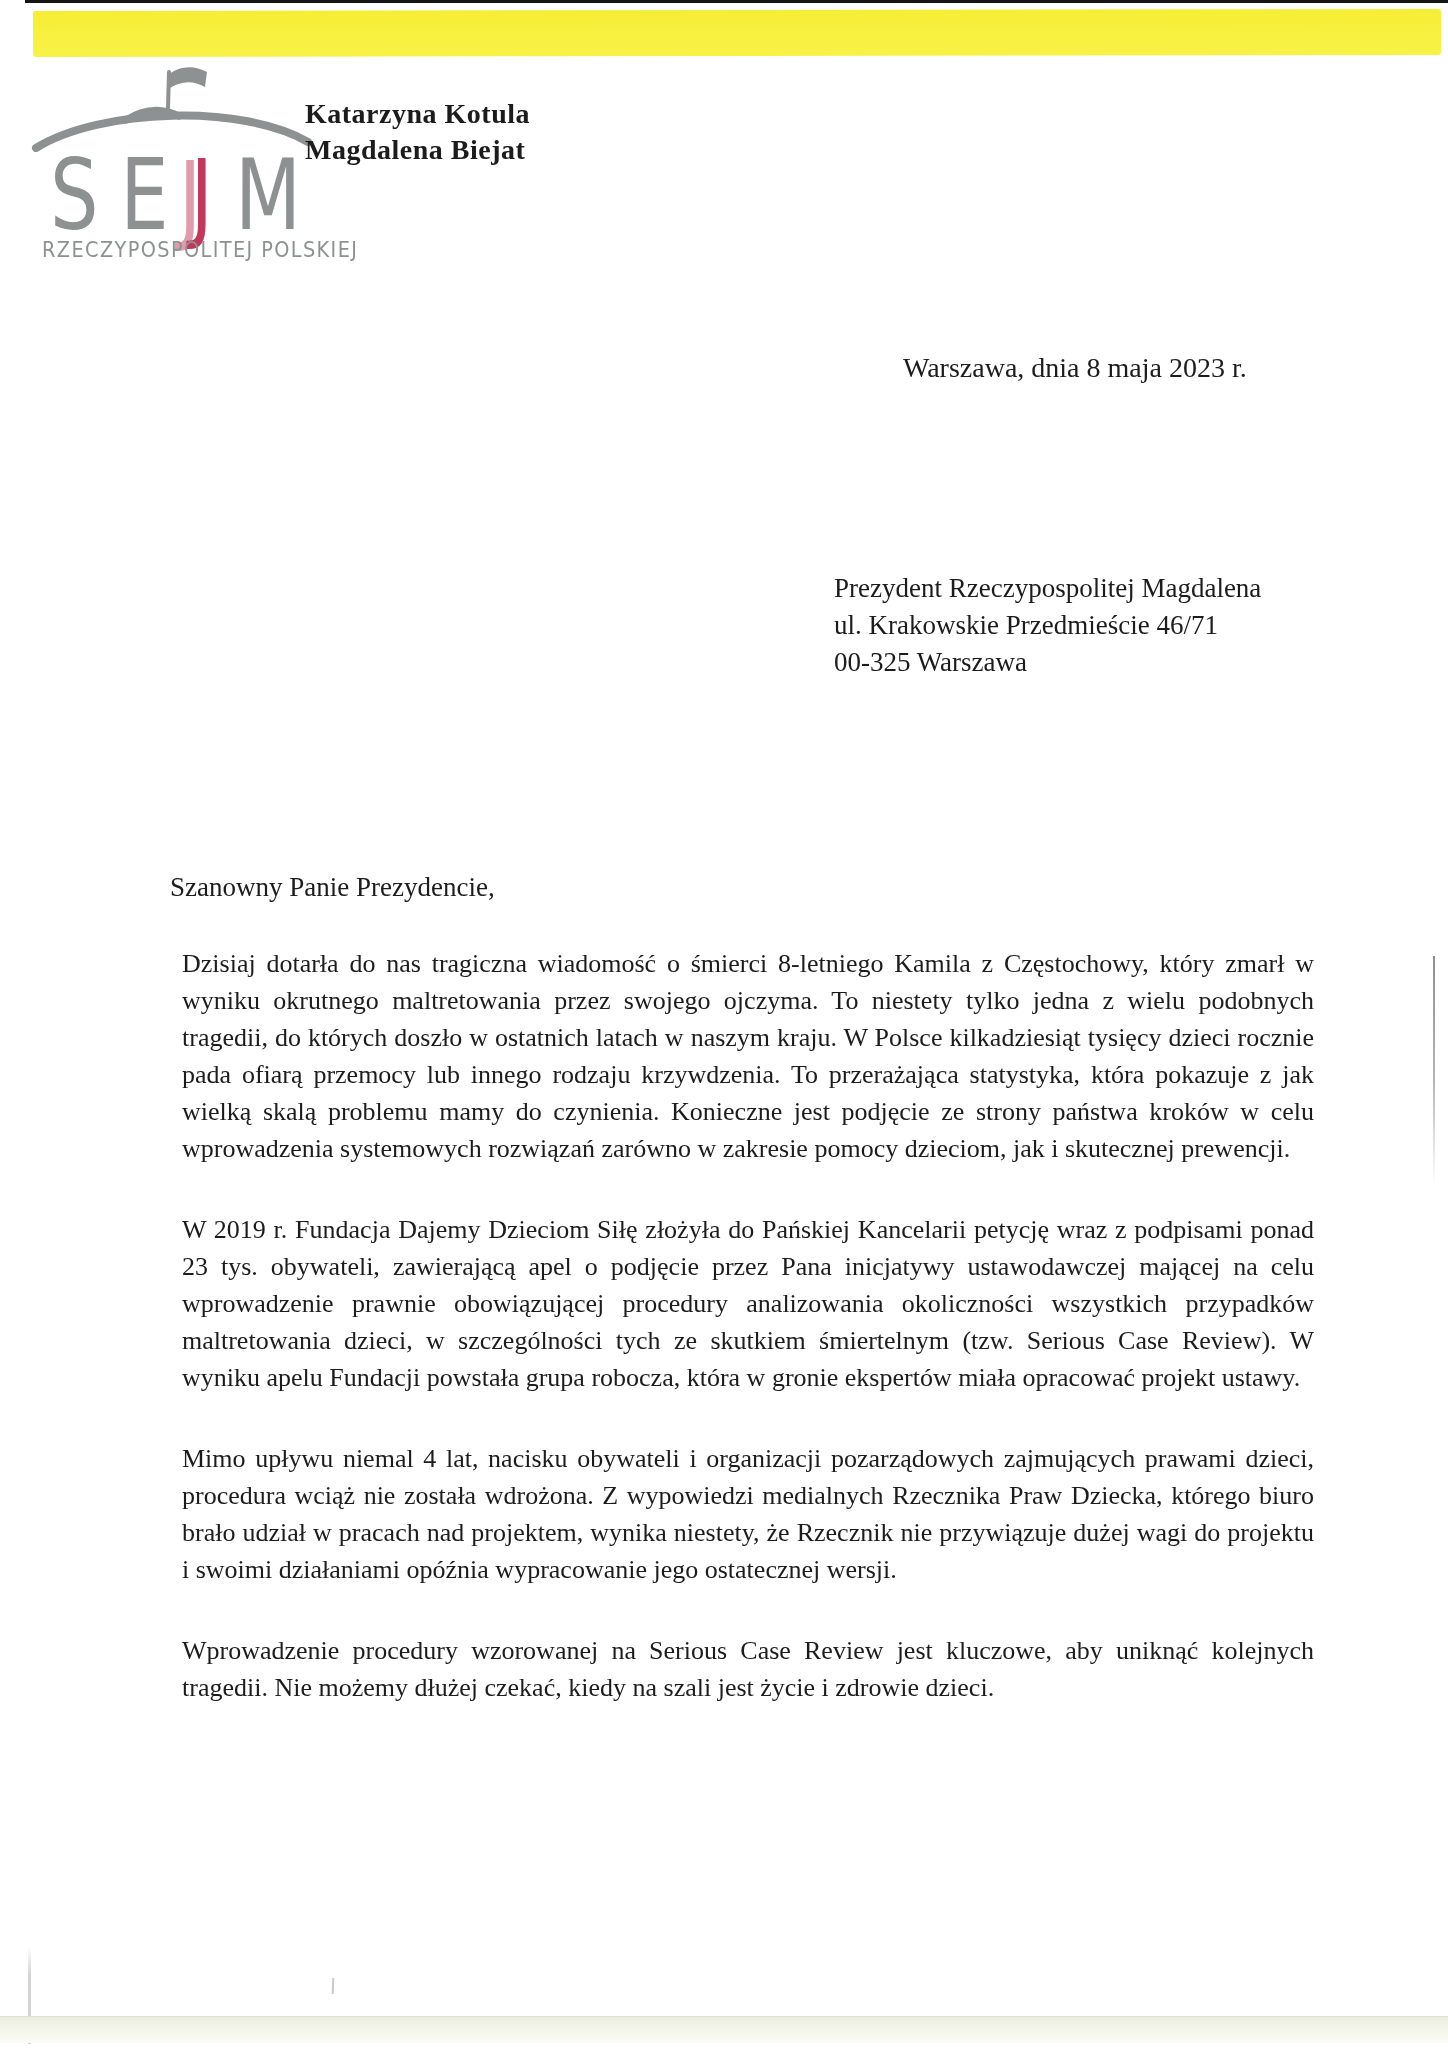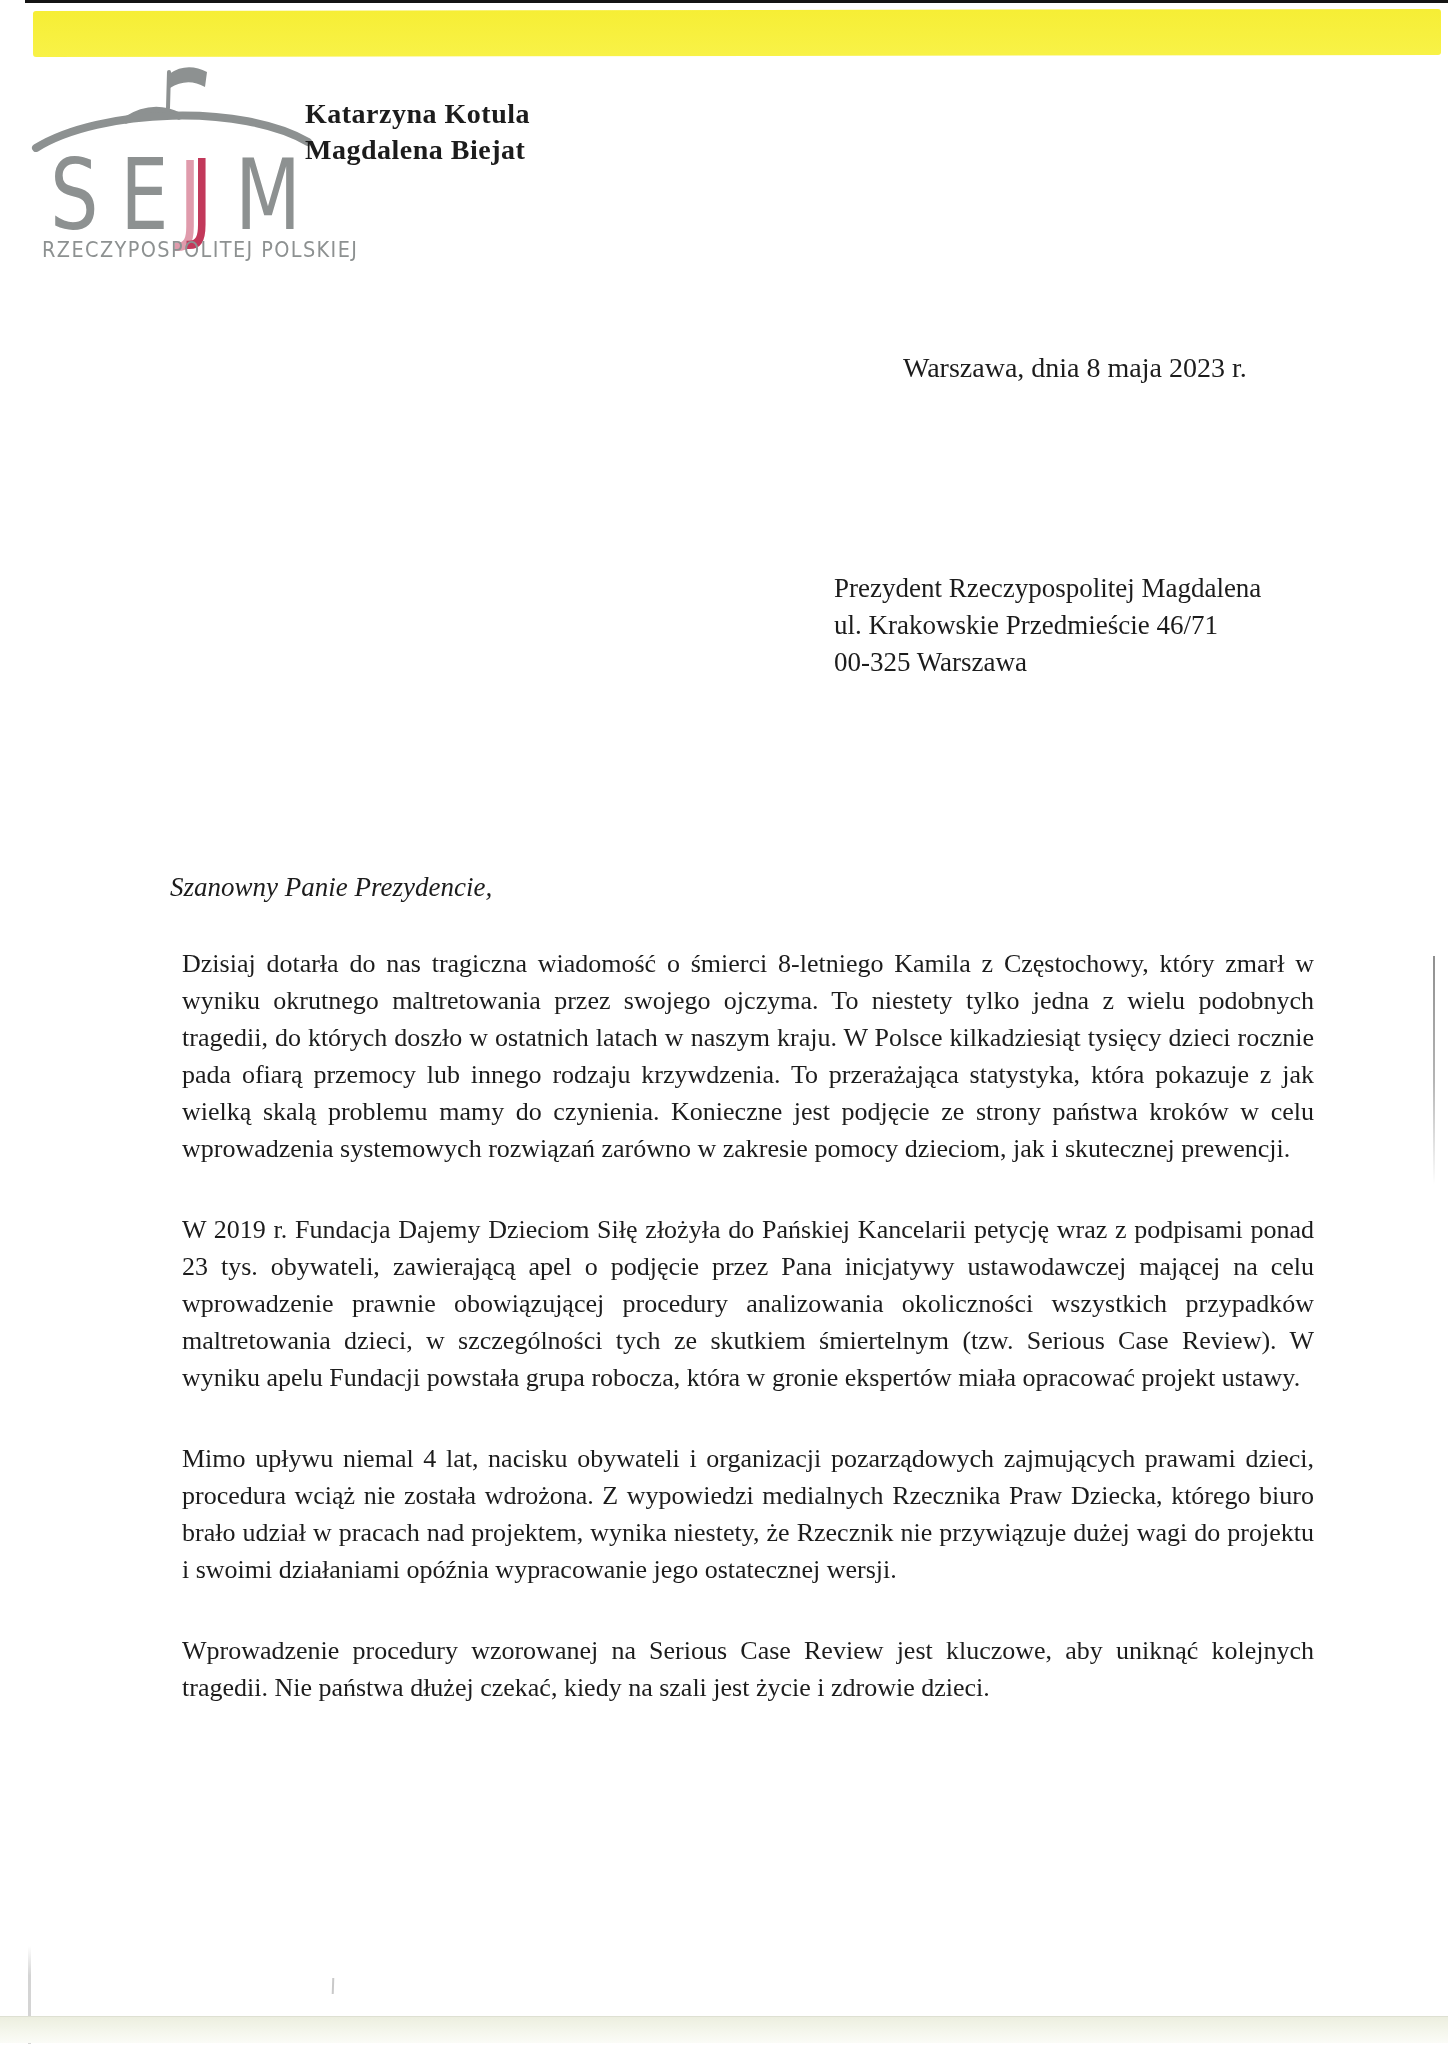--- a/index.html
+++ b/index.html
@@ -49,21 +49,21 @@
     white-space:nowrap;transform:scaleX(0.92);transform-origin:left top;
   }
 
   .senders{position:absolute;left:305px;top:96px;line-height:36px;}
   .sender-name{font-weight:bold;font-size:28px;letter-spacing:0.5px;}
   .sender-role{font-size:26px;margin-top:1px;}
 
   
   .dateline{position:absolute;left:903px;top:352px;font-size:28px;white-space:nowrap;}
   .recipient{position:absolute;left:834px;top:570px;font-size:27px;line-height:37px;}
-  .salutation{position:absolute;left:170px;top:872px;font-size:27px;font-style:italic;}
+  .salutation{position:absolute;left:170px;top:872px;font-size:27px;}
   .letter-body{position:absolute;left:182px;top:945px;width:1132px;}
   .letter-body p{
     margin:0 0 44px 0;
     font-size:26px;line-height:37px;
     text-align:justify;
   }
 </style>
 </head>
 <body>
 
@@ -102,21 +102,21 @@
     <div>ul. Krakowskie Przedmieście 46/71</div>
     <div>00-325 Warszawa</div>
   </div>
 
   <div class="salutation">Szanowny Panie Prezydencie,</div>
 
   <main class="letter-body">
     <p>Dzisiaj dotarła do nas tragiczna wiadomość o śmierci 8-letniego Kamila z Częstochowy, który zmarł w wyniku okrutnego maltretowania przez swojego ojczyma. To niestety tylko jedna z wielu podobnych tragedii, do których doszło w ostatnich latach w naszym kraju. W Polsce kilkadziesiąt tysięcy dzieci rocznie pada ofiarą przemocy lub innego rodzaju krzywdzenia. To przerażająca statystyka, która pokazuje z jak wielką skalą problemu mamy do czynienia. Konieczne jest podjęcie ze strony państwa kroków w celu wprowadzenia systemowych rozwiązań zarówno w zakresie pomocy dzieciom, jak i skutecznej prewencji.</p>
     <p>W 2019 r. Fundacja Dajemy Dzieciom Siłę złożyła do Pańskiej Kancelarii petycję wraz z podpisami ponad 23 tys. obywateli, zawierającą apel o podjęcie przez Pana inicjatywy ustawodawczej mającej na celu wprowadzenie prawnie obowiązującej procedury analizowania okoliczności wszystkich przypadków maltretowania dzieci, w szczególności tych ze skutkiem śmiertelnym (tzw. Serious Case Review). W wyniku apelu Fundacji powstała grupa robocza, która w gronie ekspertów miała opracować projekt ustawy.</p>
     <p>Mimo upływu niemal 4 lat, nacisku obywateli i organizacji pozarządowych zajmujących prawami dzieci, procedura wciąż nie została wdrożona. Z wypowiedzi medialnych Rzecznika Praw Dziecka, którego biuro brało udział w pracach nad projektem, wynika niestety, że Rzecznik nie przywiązuje dużej wagi do projektu i swoimi działaniami opóźnia wypracowanie jego ostatecznej wersji.</p>
-    <p>Wprowadzenie procedury wzorowanej na Serious Case Review jest kluczowe, aby uniknąć kolejnych tragedii. Nie państwa dłużej czekać, kiedy na szali jest życie i zdrowie dzieci.</p>
+    <p>Wprowadzenie procedury wzorowanej na Serious Case Review jest kluczowe, aby uniknąć kolejnych tragedii. Nie możemy dłużej czekać, kiedy na szali jest życie i zdrowie dzieci.</p>
   </main>
 
   <div class="edge-right-line"></div>
   <div class="edge-left-shadow"></div>
   <div class="tick-mark"></div>
   <div class="bottom-band"></div>
 
 </div>
 
 </body></html>

